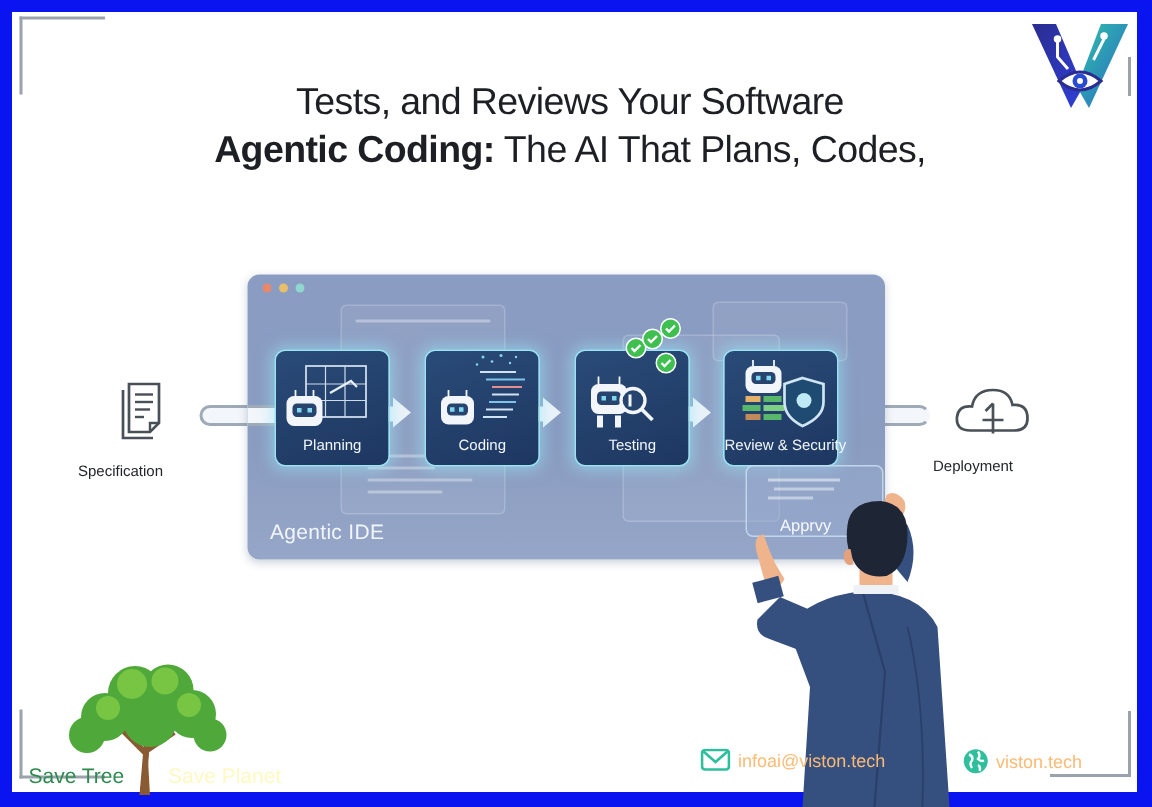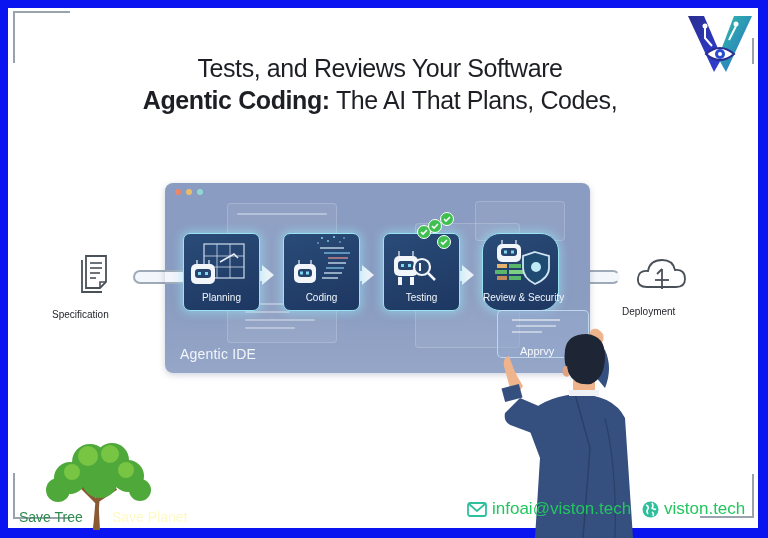--- a/index.html
+++ b/index.html
@@ -86,21 +86,21 @@
   .person { position: absolute; left: 495px; top: 328px; width: 150px; height: 210px; }
 
   .tree { position: absolute; left: 40px; top: 440px; width: 115px; height: 90px; }
   .save-tree {
     position: absolute; left: 19px; top: 509px; font-size: 14px; color: #2e8a4e; text-align: right;
   }
   .save-planet {
     position: absolute; left: 112px; top: 509px; font-size: 14px; color: #fef9c3; text-align: right;
   }
 
-  .contact { position: absolute; top: 499px; display: flex; align-items: center; gap: 5px; font-size: 17px; color: #22c55e; }
+  .contact { position: absolute; top: 499px; display: flex; align-items: center; gap: 5px; font-size: 12px; color: #fdba74; }
   .contact .ic { display: inline-block; }
 </style>
 </head>
 <body>
 
 <div class="canvas"></div>
 <div class="top-corner-notch"></div>
 
 <div class="corner-mark-tl"></div>
 <div class="corner-mark-tl-v"></div>
@@ -234,21 +234,21 @@
     <circle cx="23" cy="14" r="6.5" fill="#3fbf4f" stroke="#fff" stroke-width="1"></circle>
     <circle cx="35" cy="7" r="6.5" fill="#3fbf4f" stroke="#fff" stroke-width="1"></circle>
     <circle cx="32" cy="30" r="6.5" fill="#3fbf4f" stroke="#fff" stroke-width="1"></circle>
     <path d="M9 20 l2 2 l4 -4" stroke="#fff" stroke-width="1.6" fill="none"></path>
     <path d="M20 14 l2 2 l4 -4" stroke="#fff" stroke-width="1.6" fill="none"></path>
     <path d="M32 7 l2 2 l4 -4" stroke="#fff" stroke-width="1.6" fill="none"></path>
     <path d="M29 30 l2 2 l4 -4" stroke="#fff" stroke-width="1.6" fill="none"></path>
   </g>
 </svg>
 
-<div class="stage" style="left:482px;border-radius:18px;">
+<div class="stage" style="left:482px;">
   <svg class="stage-art" viewBox="0 0 77 60">
     <rect x="14" y="10" width="24" height="18" rx="5" fill="#f2f5f9"></rect>
     <rect x="18" y="14" width="16" height="8" rx="3" fill="#27446e"></rect>
     <rect x="21" y="16.5" width="3" height="3" fill="#7fd8f0"></rect>
     <rect x="28" y="16.5" width="3" height="3" fill="#7fd8f0"></rect>
     <line x1="19" y1="10" x2="19" y2="6" stroke="#f2f5f9" stroke-width="1.2"></line>
     <line x1="33" y1="10" x2="33" y2="6" stroke="#f2f5f9" stroke-width="1.2"></line>
     <rect x="14" y="30" width="10" height="4" fill="#e4b26a"></rect>
     <rect x="26" y="30" width="12" height="4" fill="#58b76a"></rect>
     <rect x="12" y="36" width="12" height="4" fill="#58b76a"></rect>

